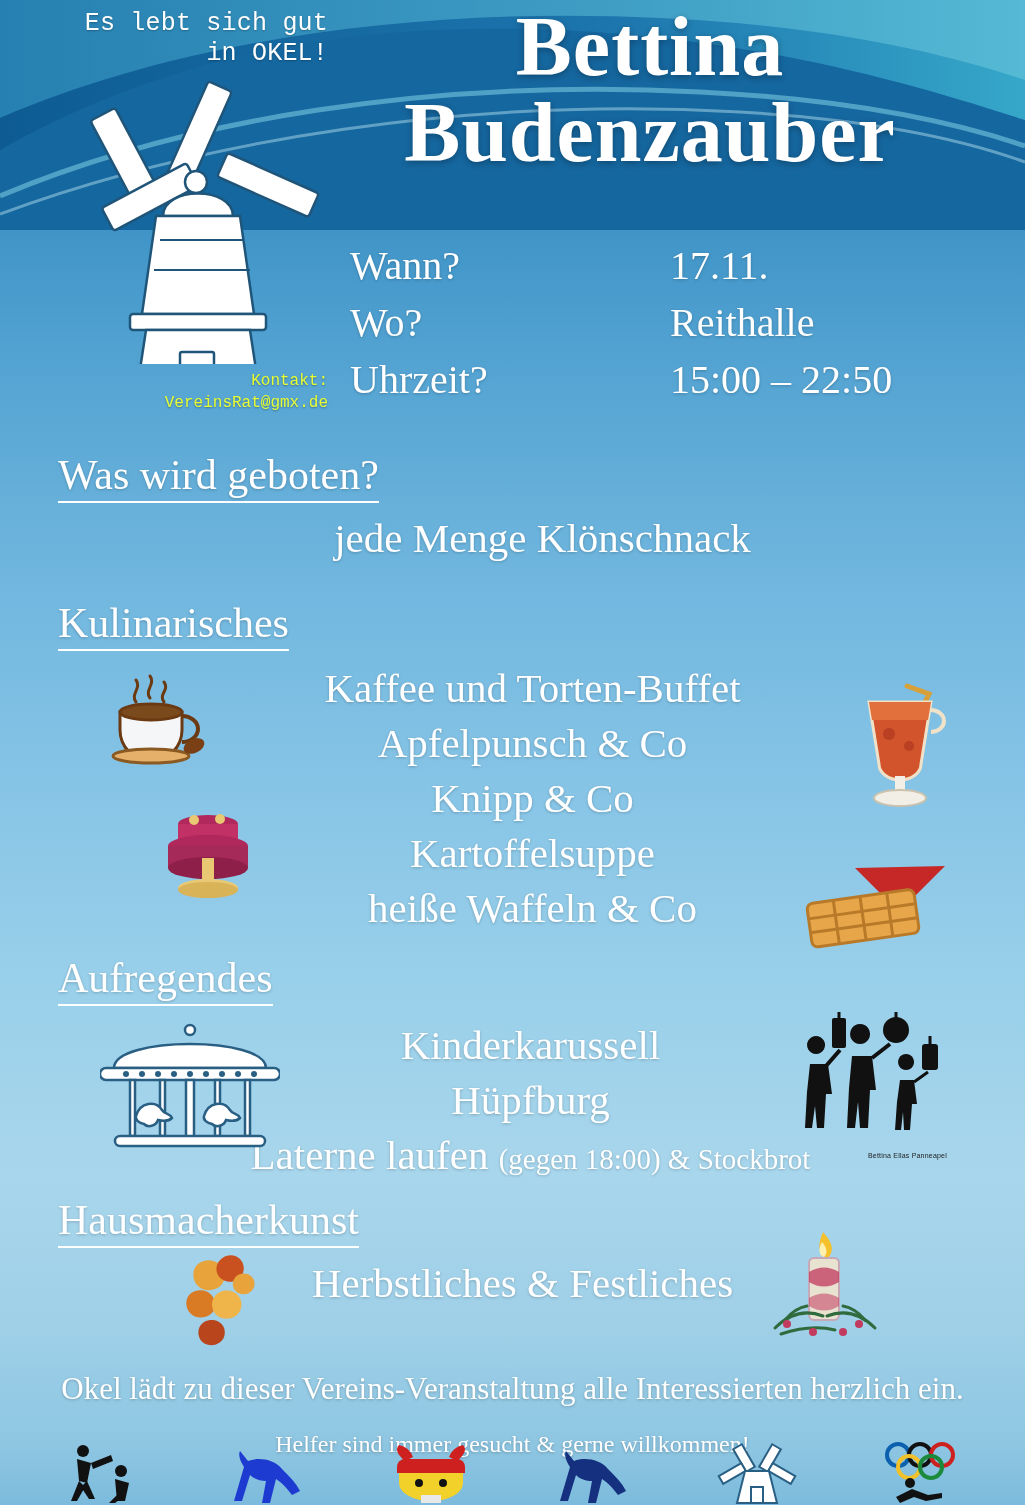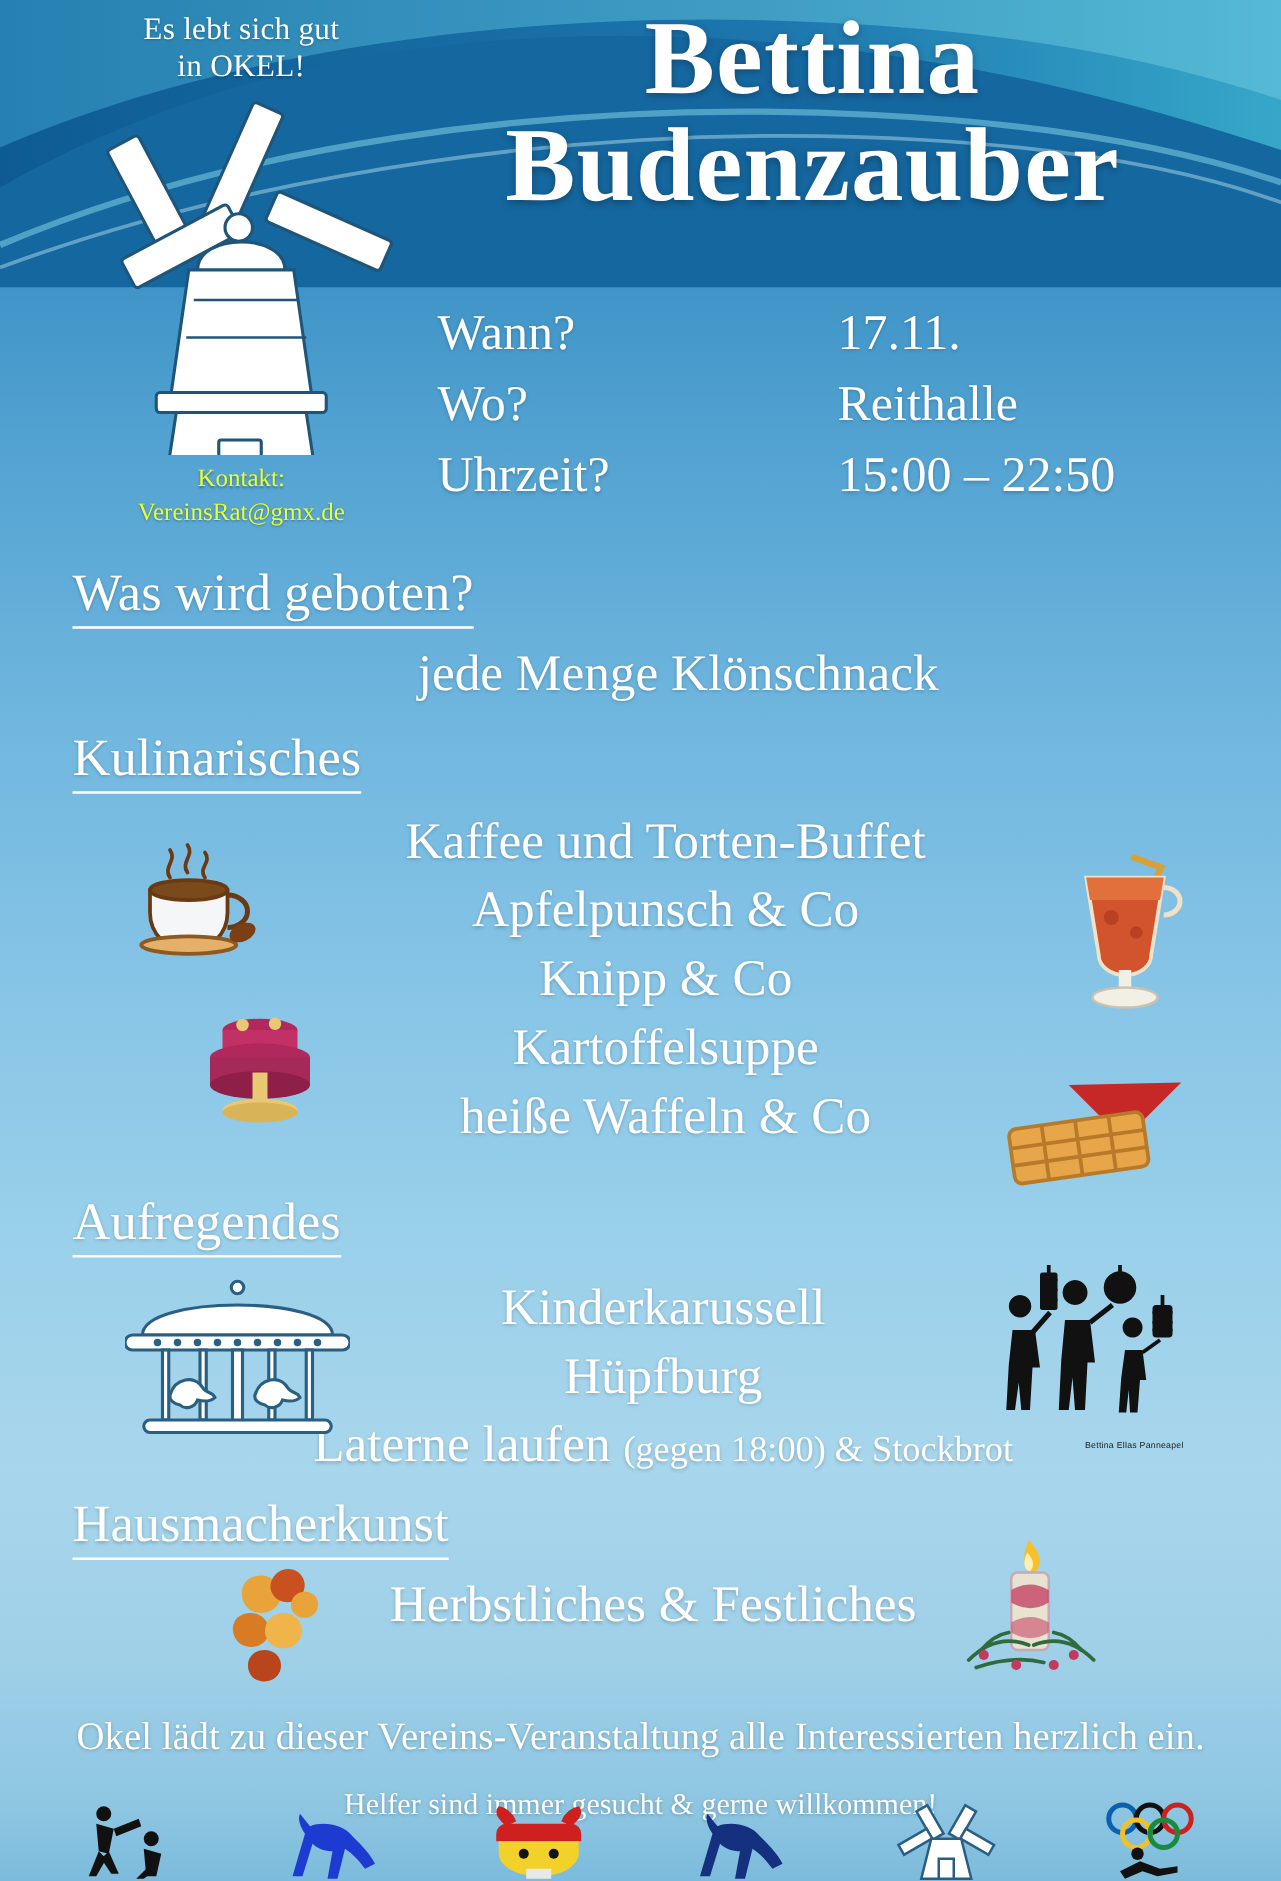--- a/index.html
+++ b/index.html
@@ -39,37 +39,38 @@
     pointer-events: none;
   }
   .wave-band svg { display: block; }
 
   
   .windmill-wrap {
     position: absolute;
     left: 58px;
     top: 8px;
     width: 270px;
-    text-align: center;
+    text-align: right;
     color: #ffffff;
+    font-family: Liberation Mono, monospace;
   }
   .slogan {
     font-size: 25px;
     line-height: 1.12;
     font-weight: 400;
     text-shadow: 0 1px 2px rgba(0,0,0,.25);
     margin: 2px 0 0 0;
     letter-spacing: .2px;
   }
   .windmill-art {
     margin-top: -4px;
   }
   .contact {
     color: #e7ff35;
-    font-size: 20px;
+    font-size: 16px;
     line-height: 1.25;
     margin-top: 2px;
     text-shadow: 0 1px 2px rgba(0,0,0,.35);
   }
   .title-block {
     position: absolute;
     left: 300px;
     top: 6px;
     width: 700px;
     color: #ffffff;
@@ -128,21 +129,21 @@
     text-shadow: 0 1px 3px rgba(0,0,0,.22);
     margin-top: 6px;
   }
   .small-inline {
     font-size: 29px;
   }
 
   .s-offer { top: 452px; }
   .s-offer .sec-lines { margin-top: 8px; padding-left: 60px; }
 
-  .s-kulinarisch { top: 584px; }
+  .s-kulinarisch { top: 600px; }
   .s-kulinarisch .sec-lines { margin-top: 10px; padding-left: 40px; }
 
   .s-aufregend { top: 955px; }
   .s-aufregend .sec-lines { margin-top: 12px; padding-left: 36px; }
 
   .s-hausmacher { top: 1197px; }
   .s-hausmacher .sec-lines { margin-top: 8px; padding-left: 20px; }
 
   
   .footer {

